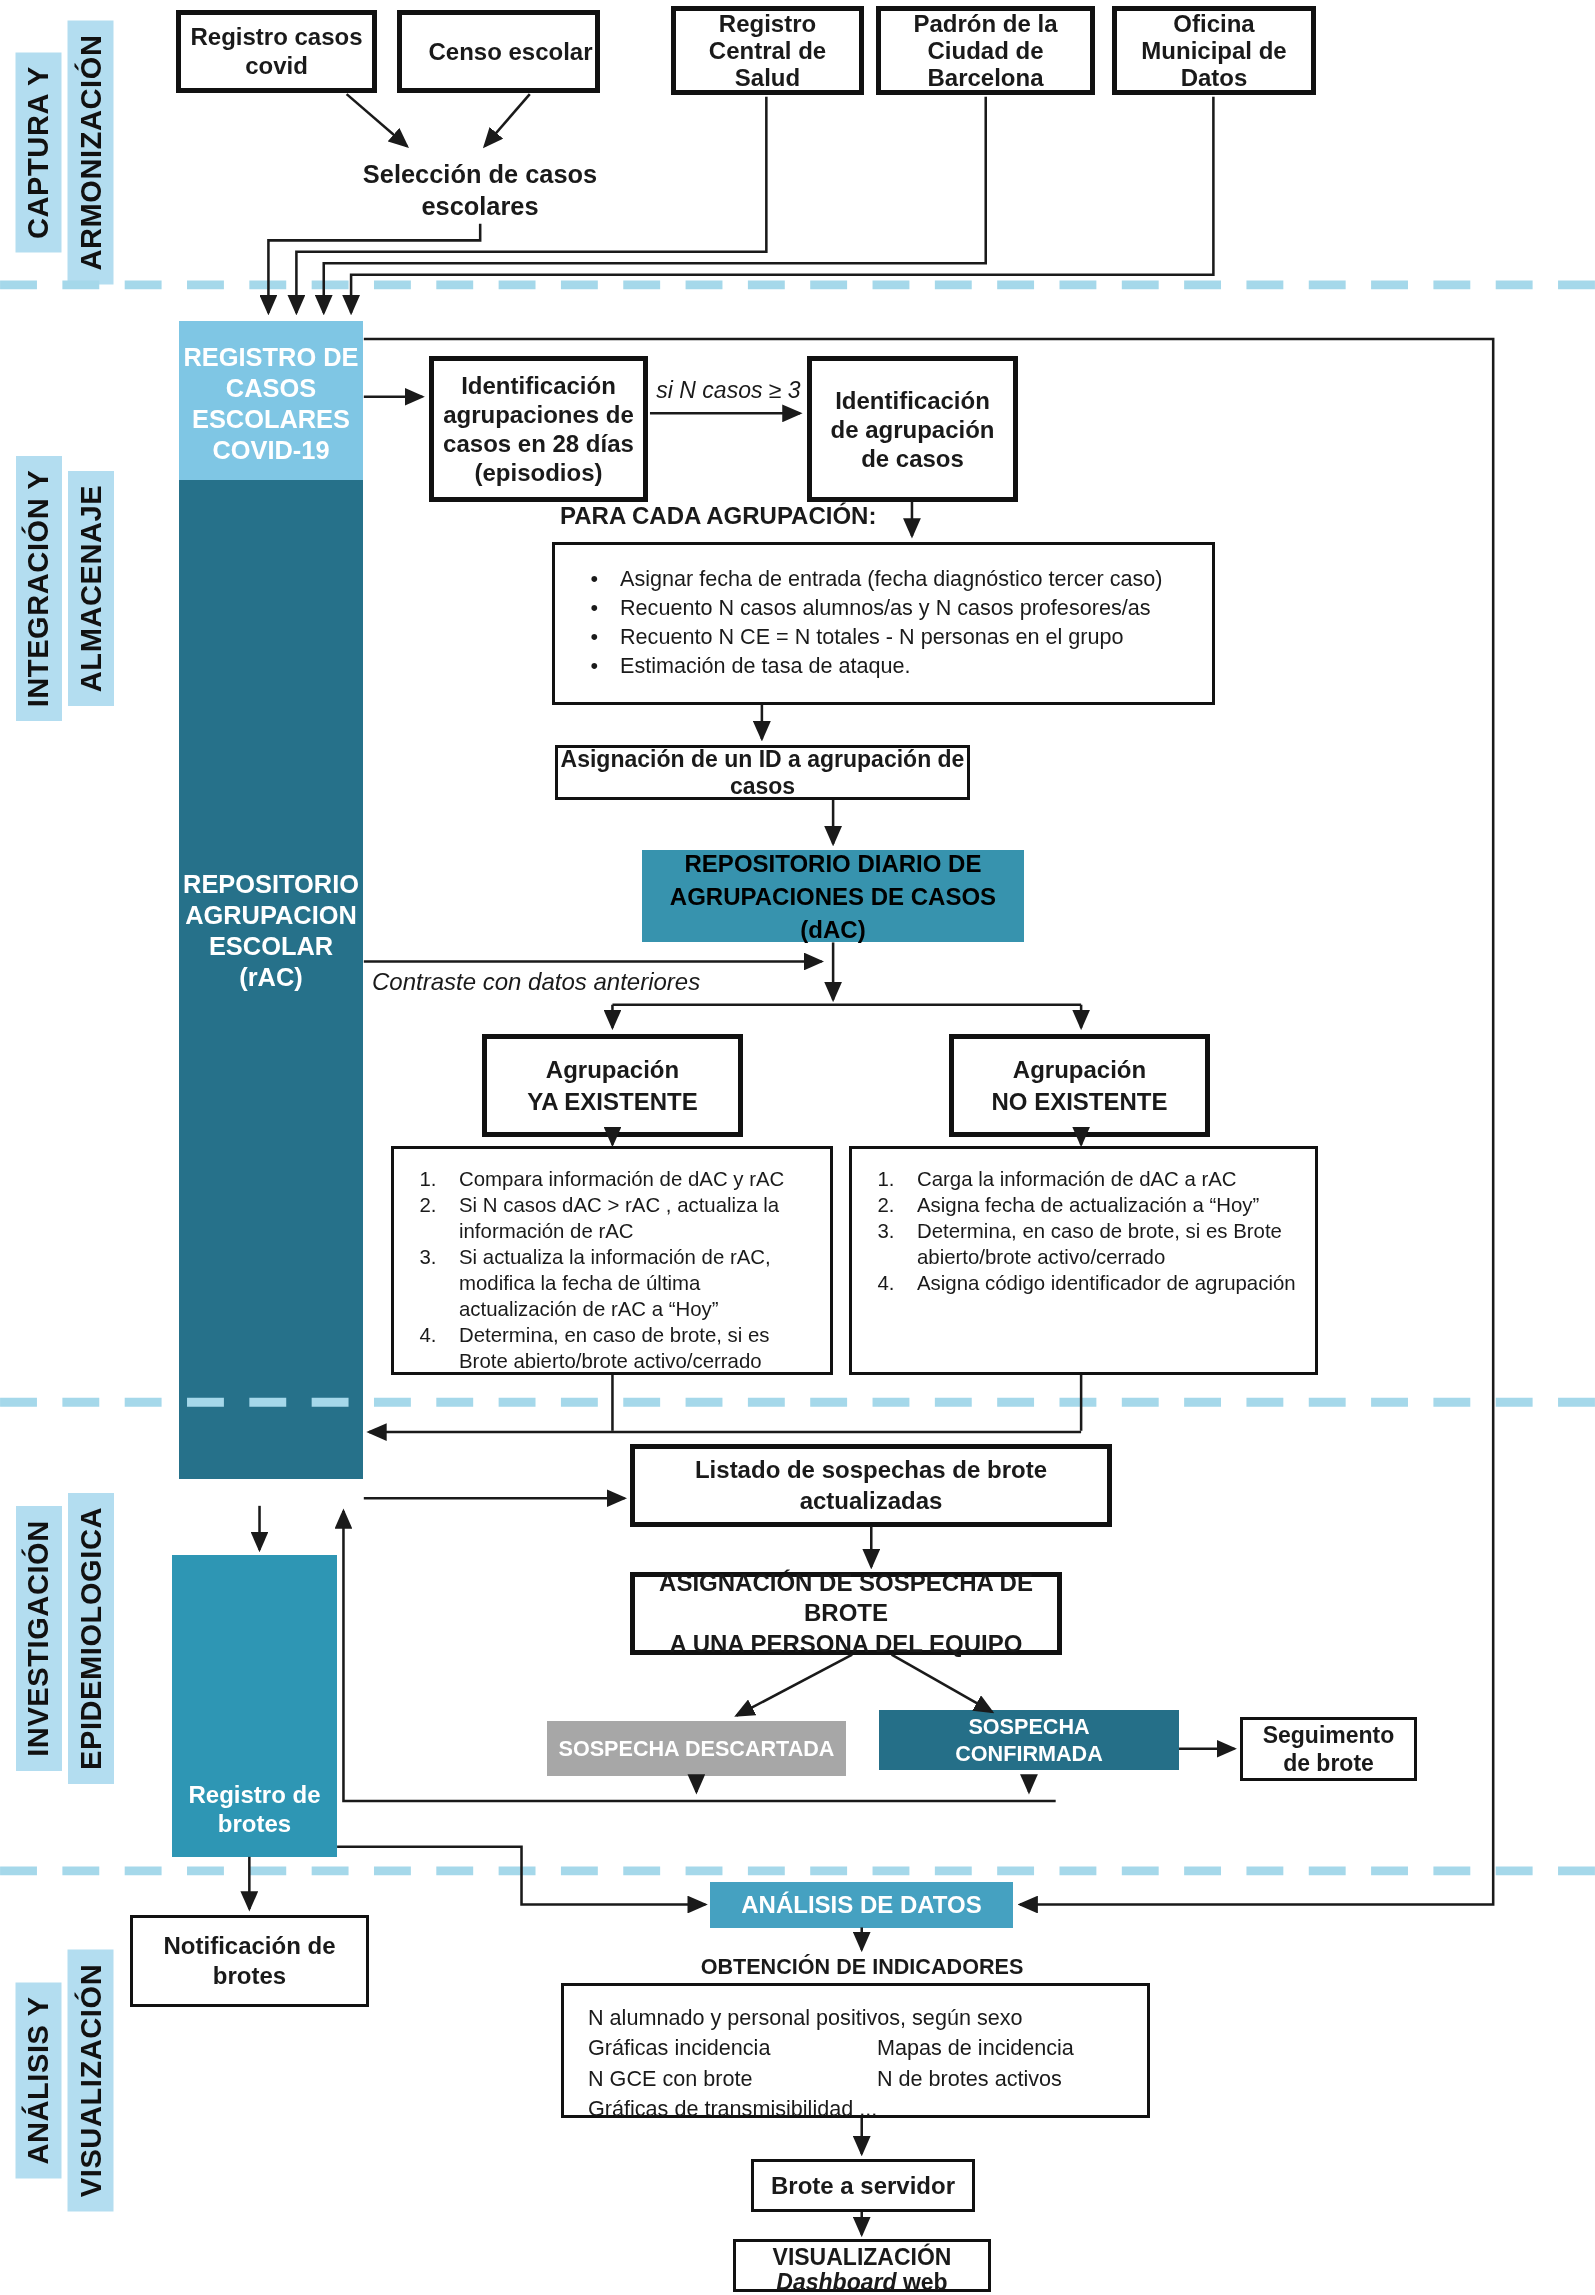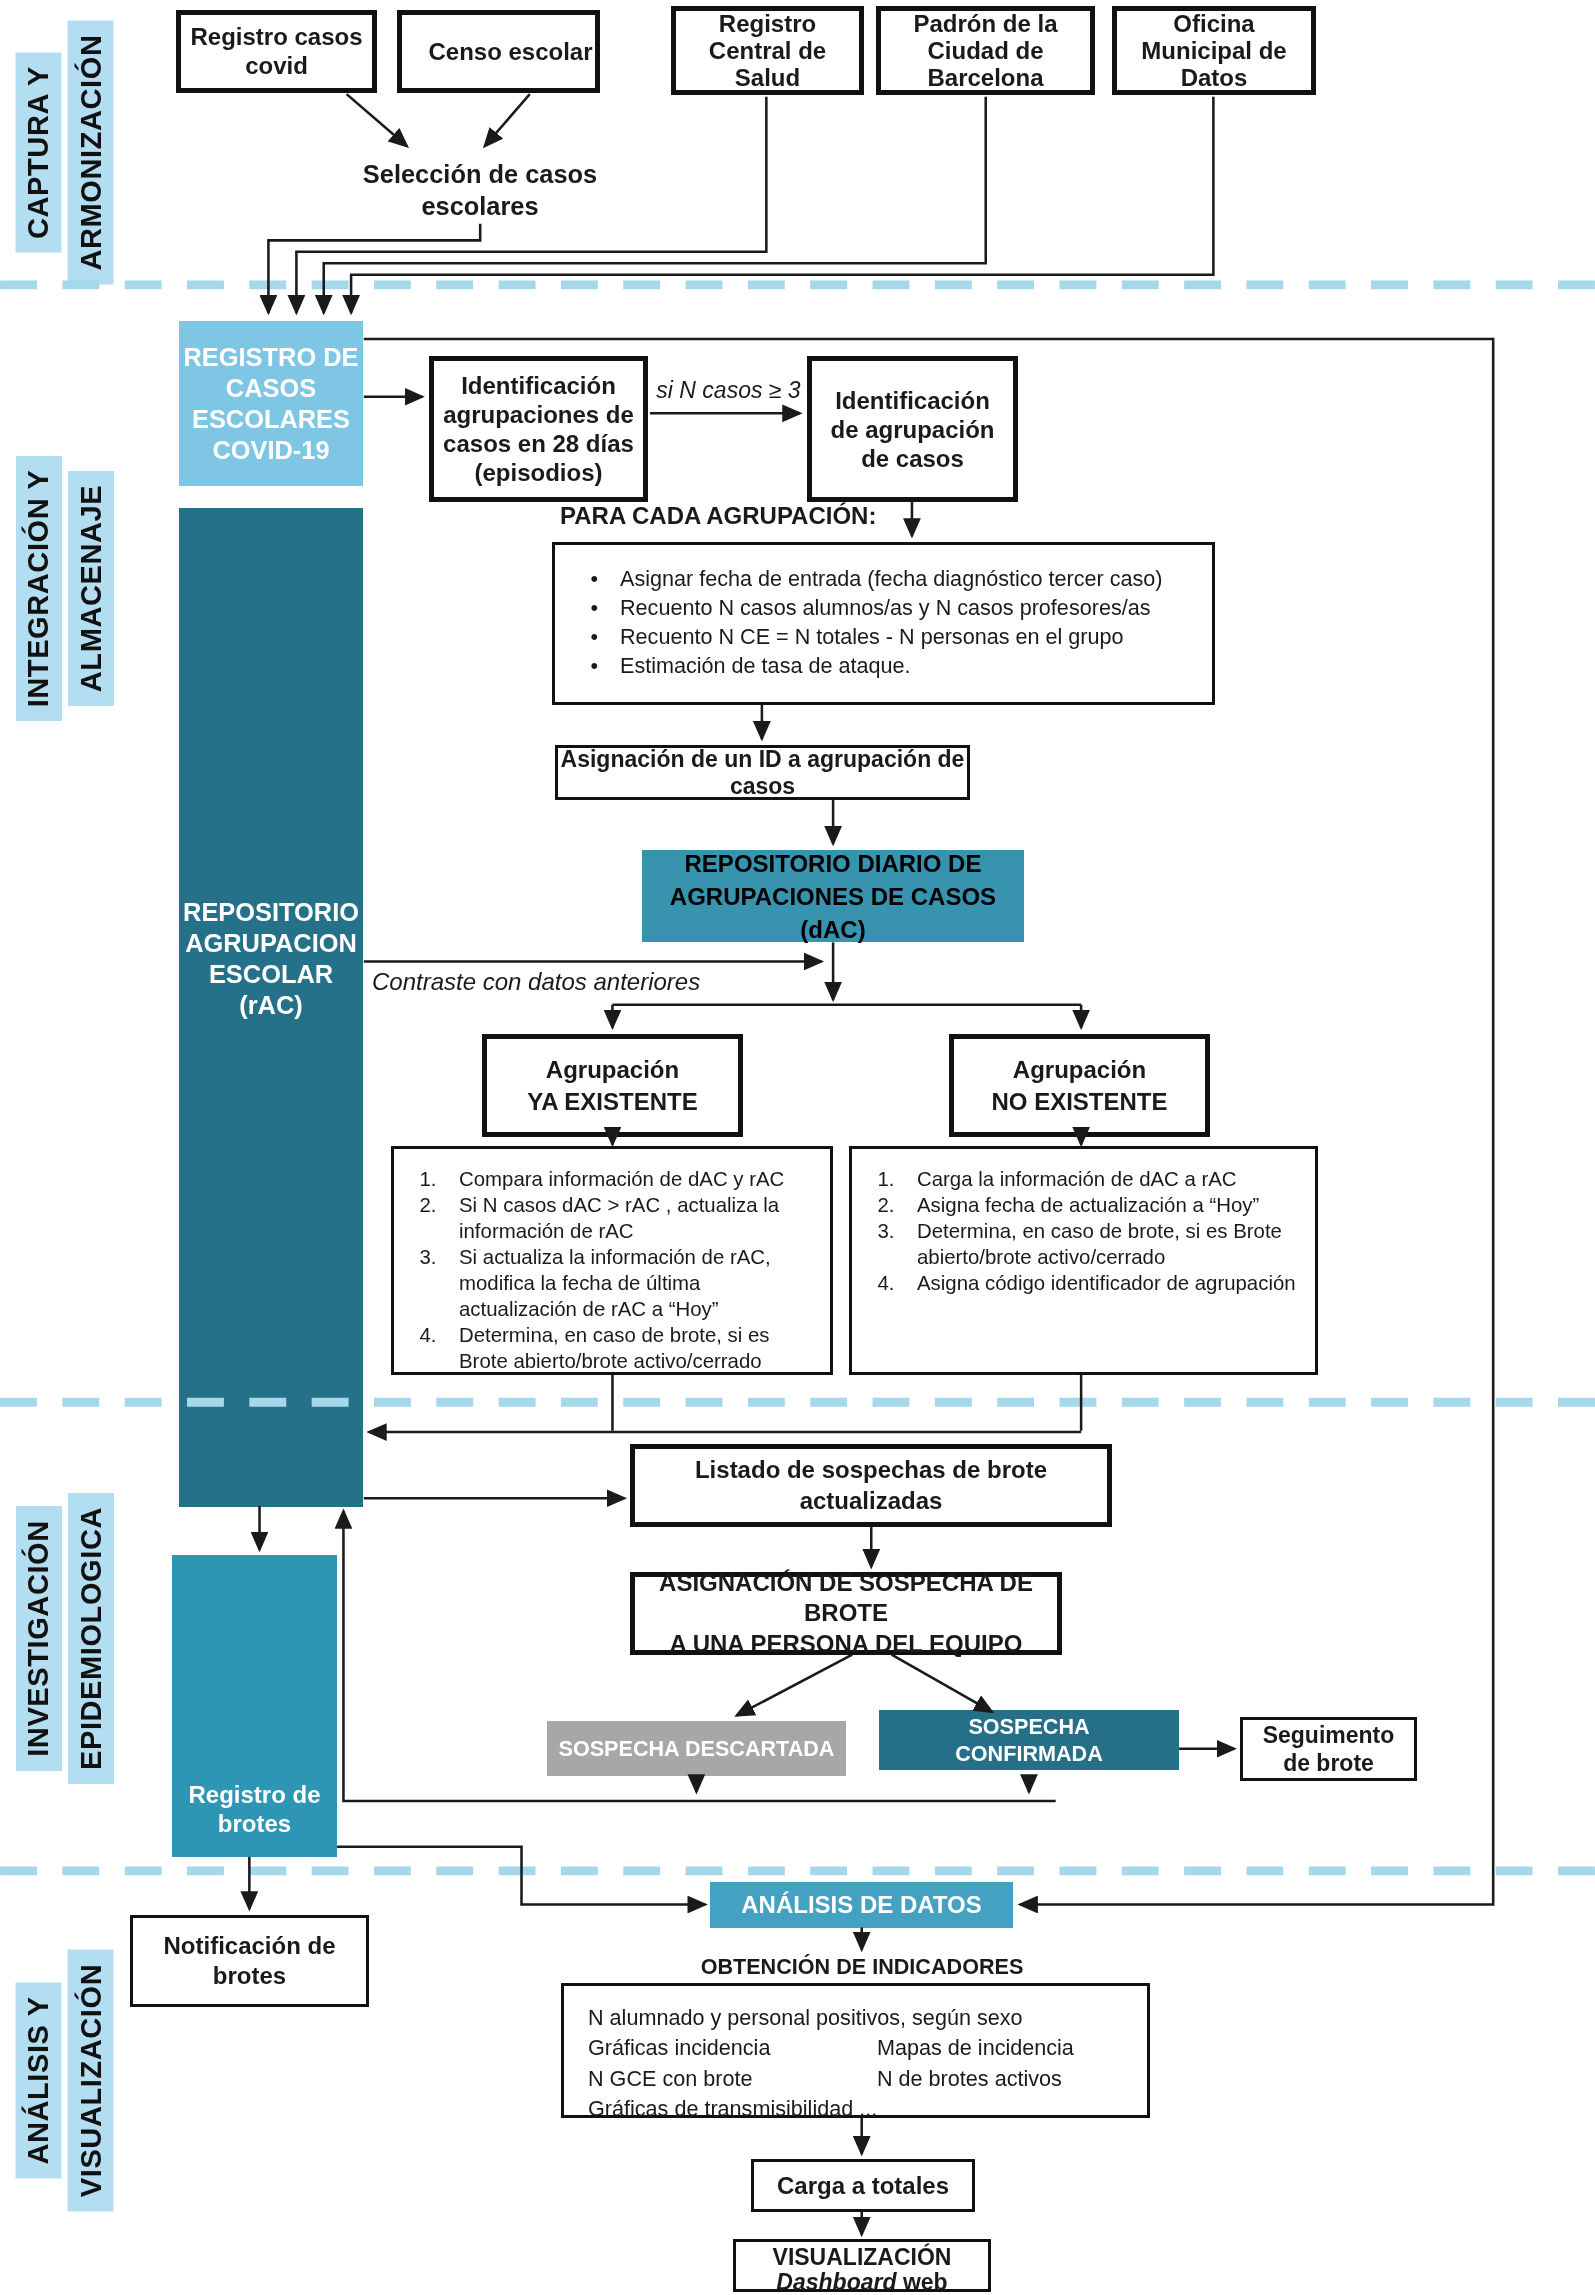--- a/index.html
+++ b/index.html
@@ -73,21 +73,21 @@
 Datos</div>
 
   <div class="abs center txt" style="left:289px;top:158px;width:382px;font-weight:bold;font-size:25.4px;line-height:32px;">Selección de casos
 escolares</div>
 
   <div class="abs blue-light center txt" style="left:179px;top:321px;width:184px;height:165px;font-size:25.4px;line-height:31px;">REGISTRO DE
 CASOS
 ESCOLARES
 COVID-19</div>
 
-  <div class="abs teal-dark txt" style="left:179px;top:508px;width:184px;height:999px;padding-top:389px;text-align:center;font-size:25.4px;line-height:31px;">REPOSITORIO
+  <div class="abs teal-dark txt" style="left:179px;top:480px;width:184px;height:999px;padding-top:389px;text-align:center;font-size:25.4px;line-height:31px;">REPOSITORIO
 AGRUPACION
 ESCOLAR
 (rAC)</div>
 
   <div class="abs wbox center txt" style="left:429px;top:356px;width:219px;height:146px;">Identificación
 agrupaciones de
 casos en 28 días
 (episodios)</div>
 
   <div class="abs center italic" style="left:630px;top:377px;width:197px;font-size:23px;">si N casos ≥ 3</div>
@@ -166,21 +166,21 @@
       <span class="c1">Gráficas incidencia</span>
       <span>Mapas de incidencia</span>
     </div>
     <div class="row">
       <span class="c1">N GCE con brote</span>
       <span>N de brotes activos</span>
     </div>
     <div>Gráficas de transmisibilidad ...</div>
   </div>
 
-  <div class="abs wbox-thin center" style="left:751px;top:2159px;width:224px;height:53px;font-weight:bold;font-size:24px;">Carga a totales</div>
+  <div class="abs wbox-thin center" style="left:751px;top:2159px;width:224px;height:53px;font-weight:bold;font-size:24px;">Brote a servidor</div>
 
   <div class="abs wbox-thin" style="left:733px;top:2239px;width:258px;height:53px;text-align:center;font-weight:bold;font-size:23px;line-height:25.4px;padding-top:2.5px;">
     <div>VISUALIZACIÓN</div>
     <div><span class="italic">Dashboard</span><span> web</span></div>
   </div>
 
   <svg width="1595" height="2295" viewBox="0 0 2508 3609">
     <defs>
       <marker id="ah" markerWidth="8" markerHeight="7" refX="7" refY="3.5" orient="auto" markerUnits="strokeWidth">
         <path d="M0,0 L8,3.5 L0,7 z" fill="#1a1a1a"></path>

